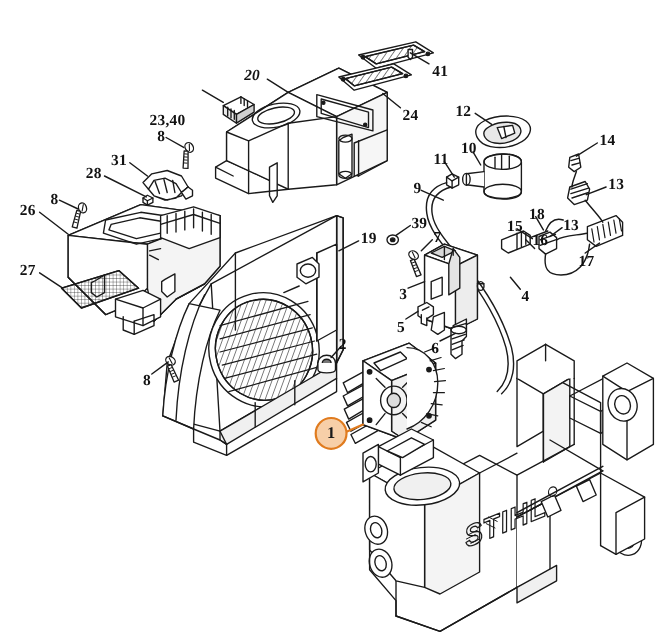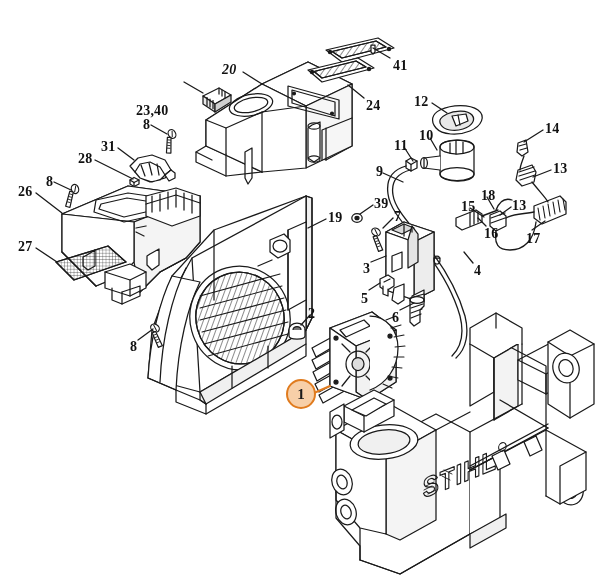--- a/index.html
+++ b/index.html
@@ -528,21 +528,21 @@
       <div class="lbl" style="left: 394px; top: 139px;">11</div>
       <div class="lbl" style="left: 419px; top: 129px;">10</div>
       <div class="lbl" style="left: 553px; top: 162px;">13</div>
       <div class="lbl" style="left: 376px; top: 165px;">9</div>
       <div class="lbl" style="left: 481px; top: 189px;">18</div>
       <div class="lbl" style="left: 461px; top: 200px;">15</div>
       <div class="lbl" style="left: 512px; top: 199px;">13</div>
       <div class="lbl" style="left: 374px; top: 197px;">39</div>
       <div class="lbl" style="left: 394px; top: 210px;">7</div>
       <div class="lbl" style="left: 328px; top: 211px;">19</div>
-      <div class="lbl" style="left: 484px; top: 227px; font-family: Liberation Serif, serif;">16</div>
+      <div class="lbl" style="left: 484px; top: 213px; font-family: Liberation Serif, serif;">16</div>
       <div class="lbl" style="left: 526px; top: 232px;">17</div>
       <div class="lbl" style="left: 474px; top: 264px;">4</div>
       <div class="lbl" style="left: 363px; top: 262px;">3</div>
       <div class="lbl" style="left: 361px; top: 292px;">5</div>
       <div class="lbl" style="left: 392px; top: 311px;">6</div>
       <div class="lbl" style="left: 308px; top: 307px;">2</div>
       <div class="lbl" style="left: 101px; top: 140px;">31</div>
       <div class="lbl" style="left: 78px; top: 152px;">28</div>
       <div class="lbl" style="left: 143px; top: 118px;">8</div>
       <div class="lbl" style="left: 46px; top: 175px;">8</div>

